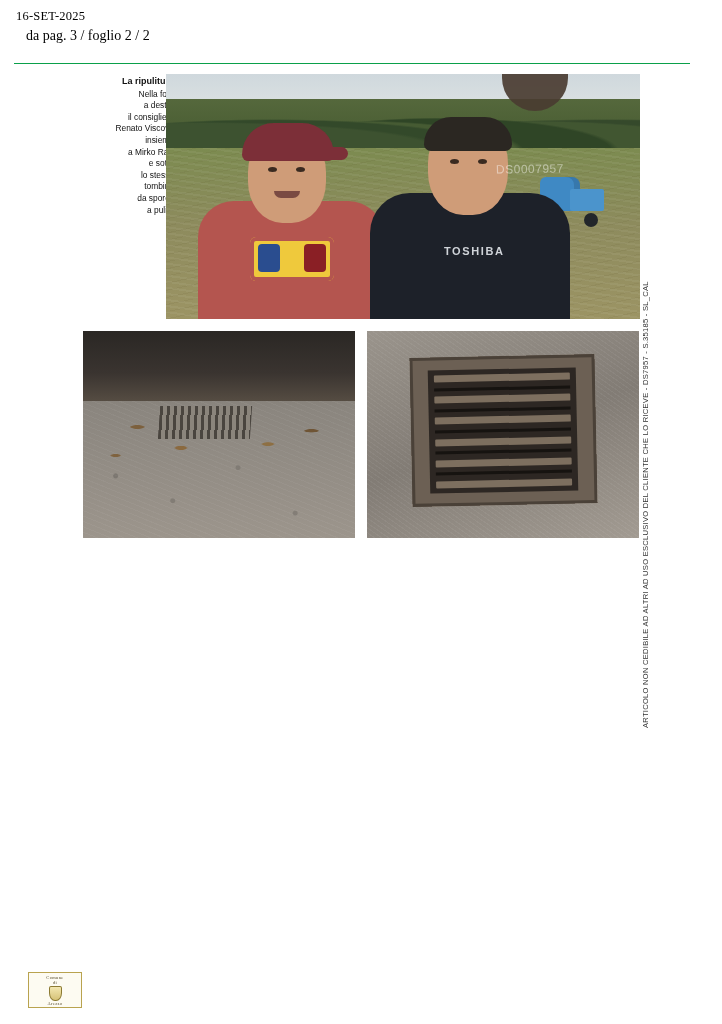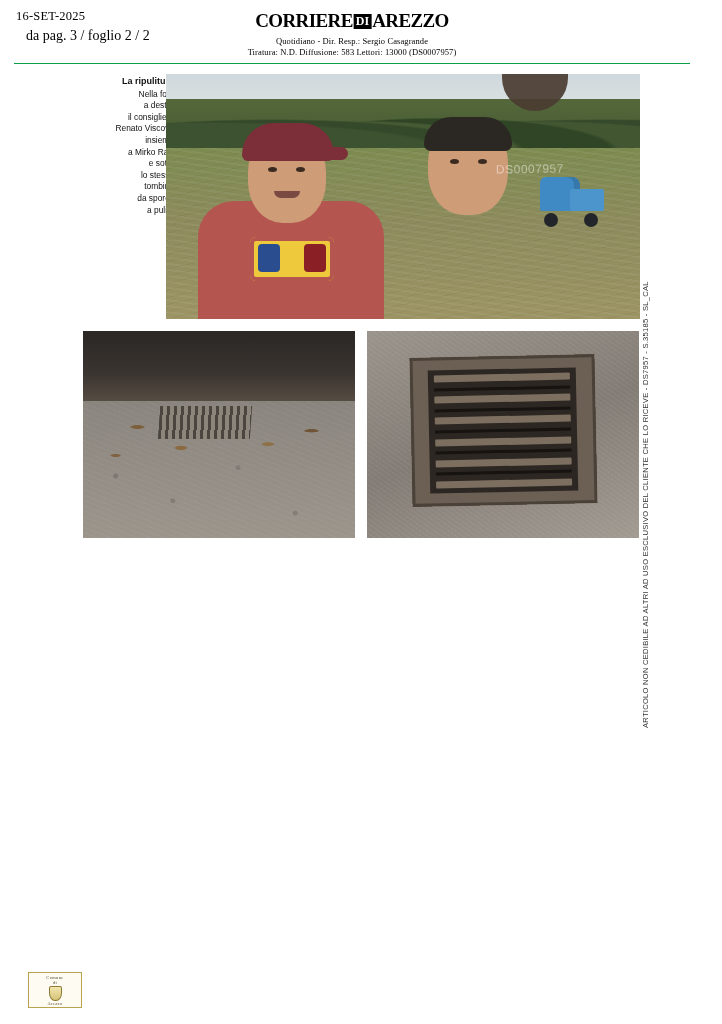--- a/index.html
+++ b/index.html
@@ -438,25 +438,20 @@
 </head>
 <body>
 
 <div class="page">
 
   <div class="header">
 
     <div class="hdr-date">16-SET-2025</div>
     <div class="hdr-sub">da pag.  3 /     foglio 2 / 2</div>
 
-    <div class="masthead">
-      <div class="masthead-title"><span>CORRIERE</span><span class="di">DI</span><span>AREZZO</span></div>
-      <div class="masthead-line1">Quotidiano   -   Dir. Resp.:   Sergio Casagrande</div>
-      <div class="masthead-line2">Tiratura: N.D. Diffusione: 583 Lettori: 13000 (DS0007957)</div>
-    </div>
 
   </div>
   <div class="hdr-rule"></div>
 
   <div class="side-text">ARTICOLO NON CEDIBILE AD ALTRI AD USO ESCLUSIVO DEL CLIENTE CHE LO RICEVE - DS7957 - S.35185 - SL_CAL</div>
 
   <div class="article">
 
     <div class="caption-col">
       <span class="cap-title line">La ripulitura</span>
@@ -491,20 +486,23 @@
         </div>
         <div class="head head-l">
           <div class="eye" style="left:20px; top:38px;"></div>
           <div class="eye" style="left:48px; top:38px;"></div>
           <div class="mouth" style="left:26px; top:62px;"></div>
         </div>
         <div class="cap"></div>
       </div>
 
       <div class="man-right">
+        <div class="torso-black">
+          <div class="brand">TOSHIBA</div>
+        </div>
         <div class="head head-r">
           <div class="beard"></div>
           <div class="eye" style="left:22px; top:40px;"></div>
           <div class="eye" style="left:50px; top:40px;"></div>
         </div>
         <div class="hair-r"></div>
       </div>
 
       <div class="watermark">DS0007957</div>
     </div>

